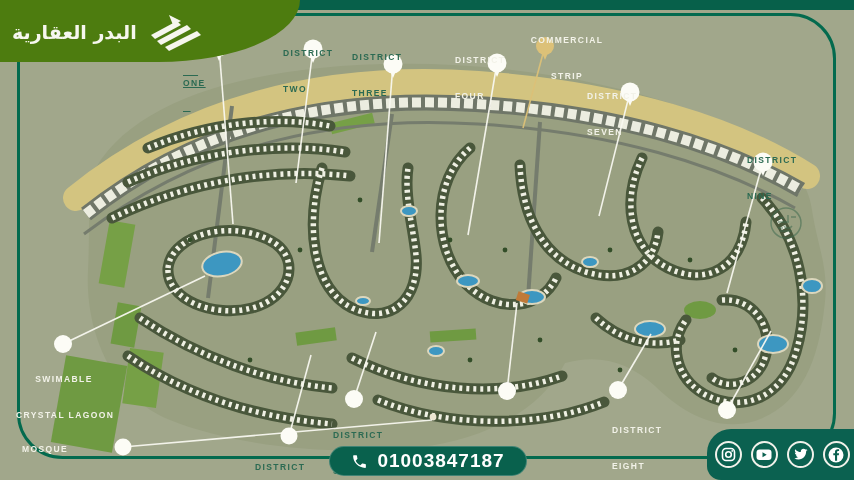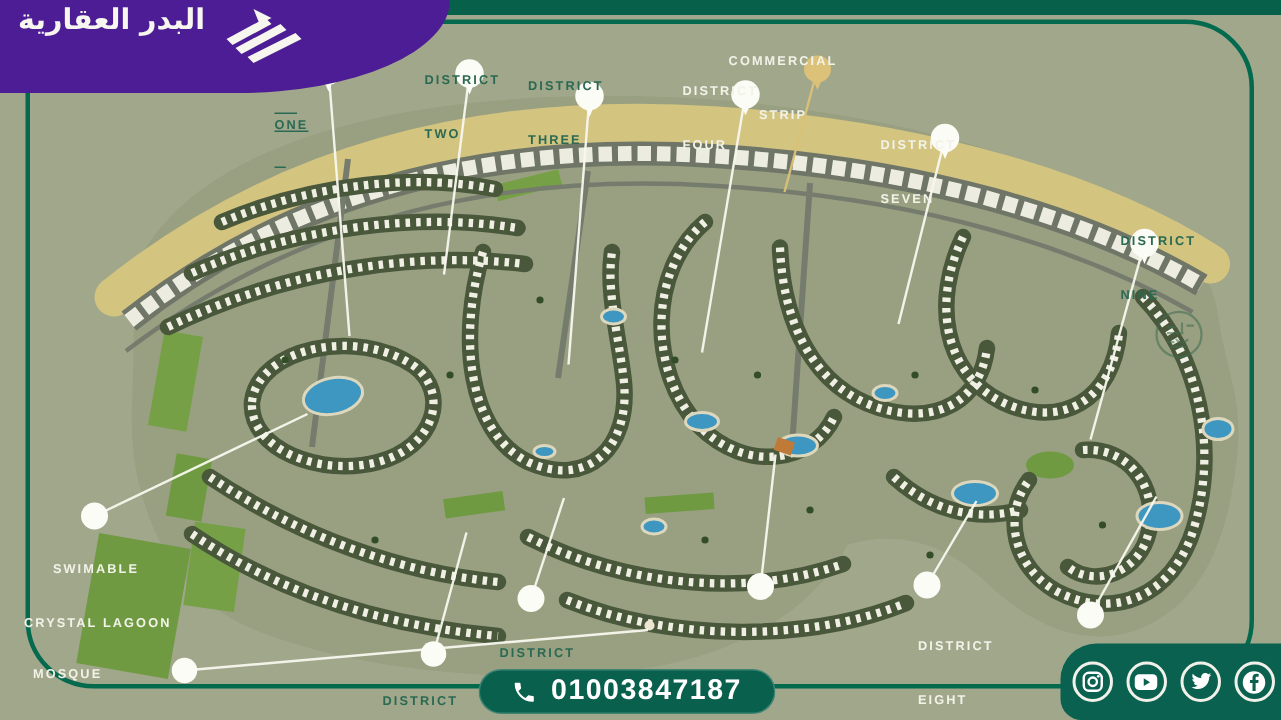--- a/index.html
+++ b/index.html
@@ -12,30 +12,30 @@
   
   .lbl{position:absolute;z-index:2;font-size:8.5px;font-weight:bold;letter-spacing:1.4px;
        line-height:12px;text-transform:uppercase;white-space:pre;}
   .lbl span{display:block;}
   .lbl.green{color:#2b6a52;}
   .lbl.white{color:#f2f2e8;}
   .lbl.center{text-align:center;}
 
   
   .logo-panel{position:absolute;left:0;top:0;width:300px;height:62px;z-index:4;
-              background:#4c1d95;border-bottom-right-radius:160px 70px;
-              display:flex;gap:10px;padding-left:12px;box-sizing:border-box;}
+              background:#4d7c0f;border-bottom-right-radius:160px 70px;
+              display:flex;align-items:center;gap:10px;padding-left:12px;box-sizing:border-box;}
   .logo-text{color:#f7f7ef;font-family:"DejaVu Sans",sans-serif;font-size:19px;font-weight:bold;
              direction:rtl;margin-top:2px;}
 
   
   .seal{position:absolute;left:768px;top:204px;z-index:2;opacity:.55;}
 
   
-  .phone-pill{position:absolute;left:319px;top:446px;width:198px;height:30px;z-index:5;
+  .phone-pill{position:absolute;left:329px;top:446px;width:198px;height:30px;z-index:5;
               background:#09614d;border:1px solid rgba(255,255,255,.22);border-radius:17px;
               display:flex;align-items:center;justify-content:center;gap:9px;box-sizing:border-box;
               cursor:pointer;}
   .phone-number{color:#ffffff;font-size:19px;font-weight:600;letter-spacing:1px;}
 
   
   .social-panel{position:absolute;left:707px;top:429px;width:150px;height:51px;z-index:4;
                 background:#0b6150;border-radius:24px 0 0 14px;
                 display:flex;align-items:center;justify-content:center;gap:9px;}
   .soc{width:27px;height:27px;border:2px solid #f1f1ea;border-radius:50%;
@@ -230,21 +230,21 @@
     <span>TWO</span>
   </div>
   <div class="lbl green" style="left:352px;top:27px;">
     <span>DISTRICT</span>
     <span>THREE</span>
   </div>
   <div class="lbl white" style="left:455px;top:30px;">
     <span>DISTRICT</span>
     <span>FOUR</span>
   </div>
-  <div class="lbl white center" style="left:476px;top:10px;width:92px;">
+  <div class="lbl white center" style="left:521px;top:10px;width:92px;">
     <span>COMMERCIAL</span>
     <span>STRIP</span>
   </div>
   <div class="lbl white" style="left:587px;top:66px;">
     <span>DISTRICT</span>
     <span>SEVEN</span>
   </div>
   <div class="lbl green" style="left:747px;top:130px;">
     <span>DISTRICT</span>
     <span>NINE</span>

